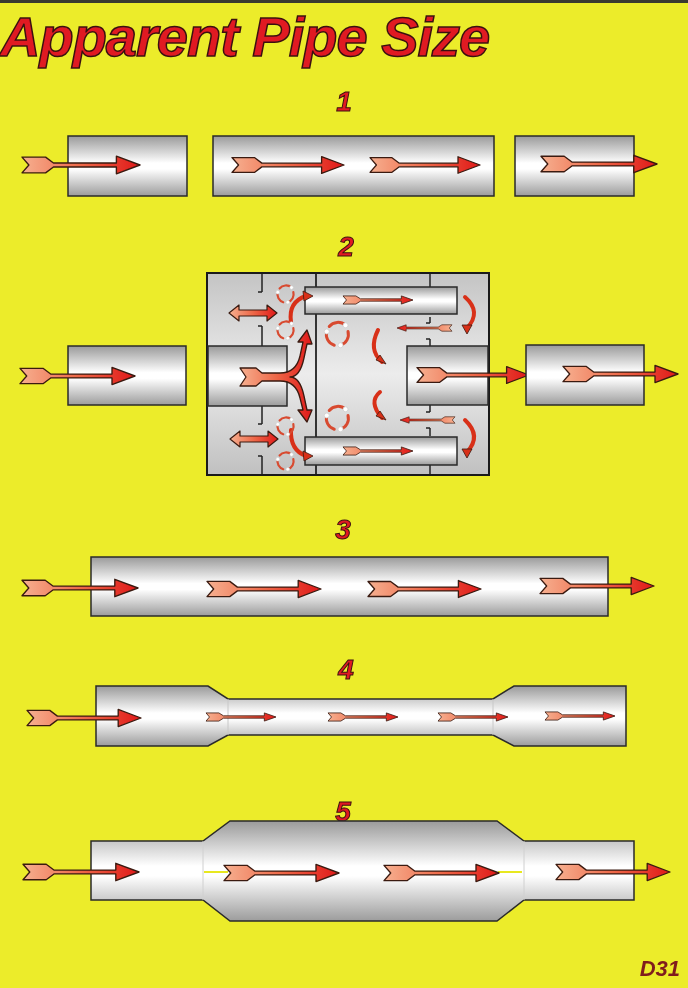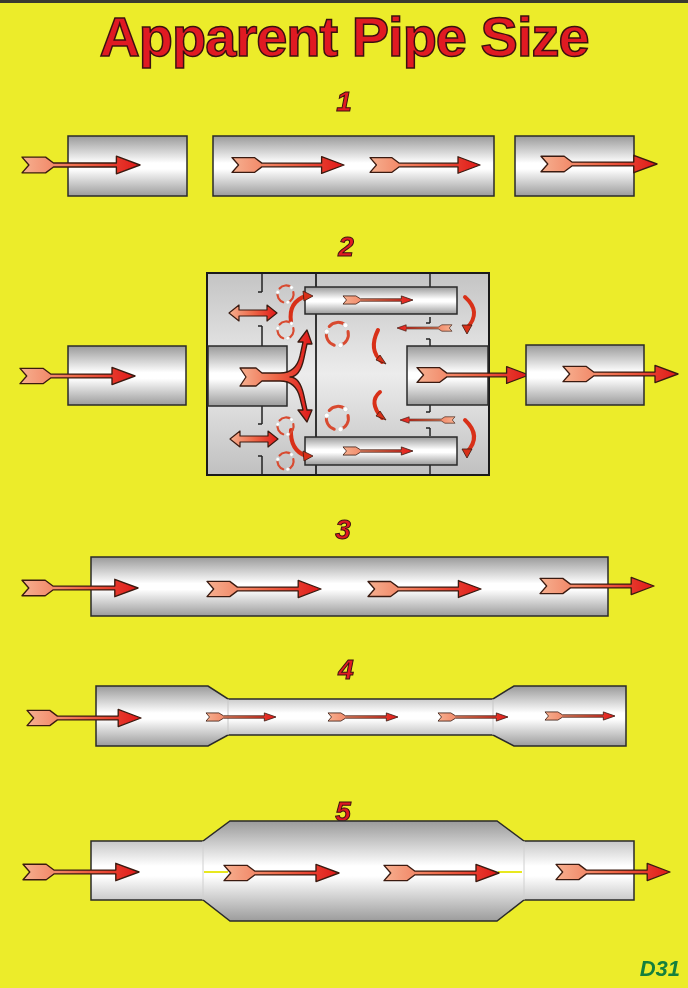--- a/index.html
+++ b/index.html
@@ -4,35 +4,35 @@
 <style>
   html, body { margin: 0; padding: 0; }
   body {
     width: 688px; height: 988px; overflow: hidden;
     background: #ecec2a;
     position: relative;
     font-family: "Liberation Sans", sans-serif;
   }
   .topbar { position: absolute; left: 0; top: 0; width: 688px; height: 3px; background: #3a3a30; }
   .title {
-    position: absolute; left: 0; top: 4px; width: 688px; text-align: center;
-    font-size: 56px; font-weight: bold; 
+    position: absolute; left: 0; top: 4px; width: 688px; text-align: left;
+    font-size: 56px; font-weight: bold; font-style: italic;
     color: #e01a22; letter-spacing: -1px;
     -webkit-text-stroke: 1.5px #3a1010;
     line-height: 66px;
   }
   .num {
     position: absolute; width: 60px; text-align: center;
     font-size: 28px; font-weight: bold; font-style: italic;
     color: #e01a22; -webkit-text-stroke: 1px #3a1010;
     line-height: 32px;
   }
   .code {
     position: absolute; right: 8px; bottom: 6px;
-    font-size: 22px; font-weight: bold; font-style: italic; color: #15803d;
+    font-size: 22px; font-weight: bold; font-style: italic; color: #7f1d1d;
   }
   svg.diagram { position: absolute; left: 0; top: 0; }
 </style>
 </head>
 <body>
 
 <div class="topbar"></div>
 <div class="title">Apparent Pipe Size</div>
 
 <div class="num" style="left:314px;top:86px;">1</div>

